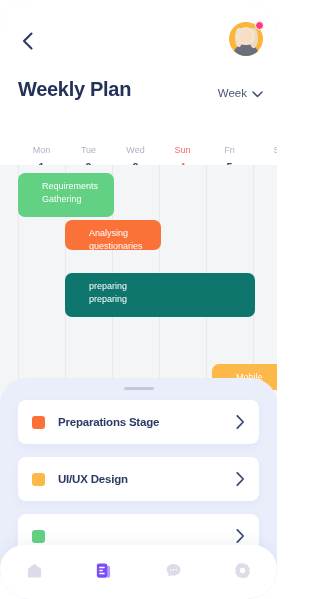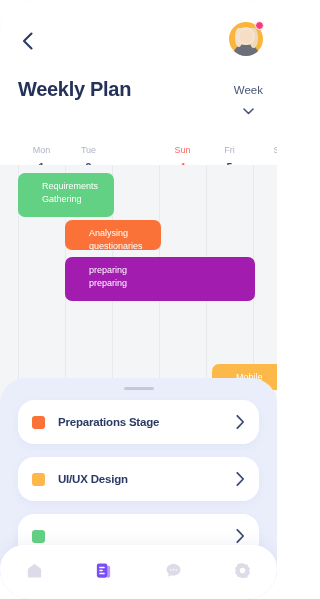--- a/index.html
+++ b/index.html
@@ -122,21 +122,20 @@
     color: #243159;
     letter-spacing: -0.3px;
   }
   .week-select {
     position: absolute;
     right: 14px; top: 6px;
     display: flex;
     align-items: center;
     gap: 5px;
     cursor: pointer;
-    flex-direction: column;
   }
   .week-select .wlabel {
     font-size: 11.5px;
     color: #4a5578;
     font-weight: 500;
   }
 
   
   .day-strip {
     position: absolute;
@@ -216,21 +215,21 @@
     left: 0; right: 0;
     top: 22px;
     bottom: 0;
     padding: 0 18px;
     box-sizing: border-box;
   }
   .stage-card {
     position: relative;
     height: 44px;
     background: #ffffff;
-    border-radius: 16px;
+    border-radius: 8px;
     margin-bottom: 13px;
     display: flex;
     align-items: center;
     padding: 0 14px;
     box-sizing: border-box;
     box-shadow: 0 3px 9px rgba(80,100,170,0.06);
     cursor: pointer;
   }
   .swatch {
     width: 13px; height: 13px;
@@ -317,20 +316,24 @@
           <div class="day-name">n</div>
           <div class="day-num"></div>
         </div>
         <div class="day-col" style="left: 18px;">
           <div class="day-name">Mon</div>
           <div class="day-num">1</div>
         </div>
         <div class="day-col" style="left: 65px;">
           <div class="day-name">Tue</div>
           <div class="day-num">2</div>
+        </div>
+        <div class="day-col" style="left: 112px;">
+          <div class="day-name">Wed</div>
+          <div class="day-num">3</div>
         </div>
         <div class="day-col today" style="left: 159px;">
           <div class="day-name">Sun</div>
           <div class="day-num">4</div>
         </div>
         <div class="day-col" style="left: 206px;">
           <div class="day-name">Fri</div>
           <div class="day-num">5</div>
         </div>
         <div class="day-col" style="left: 253px;">
@@ -348,21 +351,21 @@
       <div class="gridline" style="left: 206px;"></div>
       <div class="gridline" style="left: 253px;"></div>
       <div class="bar" style="left: 18px; top: 8px; width: 96px; height: 44px; background: rgb(99, 209, 131);">
         <div>Requirements</div>
         <div>Gathering</div>
       </div>
       <div class="bar" style="left: 65px; top: 55px; width: 96px; height: 30px; background: rgb(251, 114, 57);">
         <div>Analysing</div>
         <div>questionaries</div>
       </div>
-      <div class="bar" style="left: 65px; top: 92px; width: 190px; height: 44px; background: #a21caf;">
+      <div class="bar" style="left: 65px; top: 108px; width: 190px; height: 44px; background: #0f766e;">
         <div>preparing</div>
         <div>preparing</div>
       </div>
       <div class="bar" style="left: 212px; top: 199px; width: 96px; height: 44px; background: rgb(252, 184, 73);">
         <div>Mobile</div>
       </div>
     </div>
 
   <div class="sheet">
     <div class="grabber"></div>

